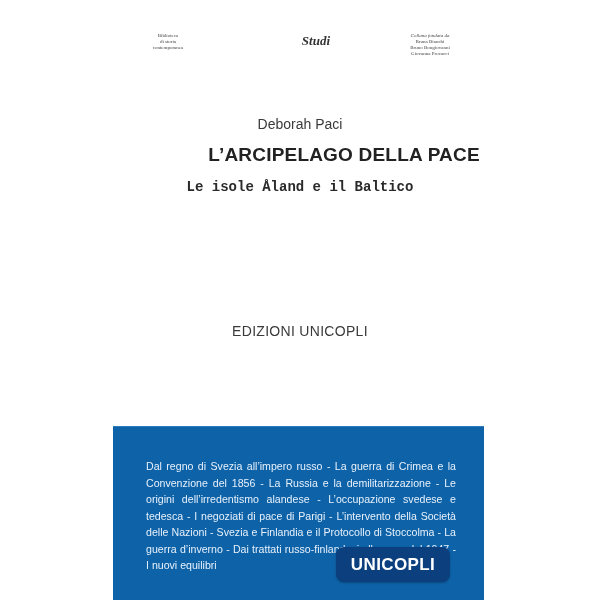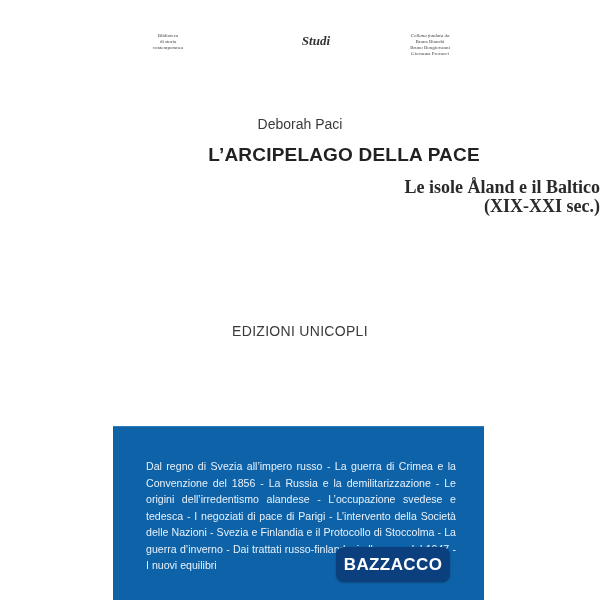--- a/index.html
+++ b/index.html
@@ -30,23 +30,23 @@
       left: 0; width: 600px; top: 116px; text-align: center;
       font-size: 14px; color: #3a3a3a;
     }
     .title {
       left: 0; width: 600px; top: 144px; text-align: center;
       font-size: 19px; font-weight: bold; color: #222;
       letter-spacing: 0.2px;
       margin-left: 44px;
     }
     .subtitle {
-      left: 0; width: 600px; top: 178px; text-align: right;
-      font-size: 18px; font-weight: bold; color: #2a2a2a; line-height: 19px;
-      font-family: Liberation Serif, serif;
+      left: 0; width: 600px; top: 178px; text-align: center;
+      font-size: 14px; font-weight: bold; color: #2a2a2a; line-height: 19px;
+      font-family: Liberation Mono, monospace;
     }
     .publisher {
       left: 0; width: 600px; top: 323px; text-align: center;
       font-size: 14px; color: #3a3a3a; letter-spacing: 0.3px;
     }
     .panel {
       left: 113px; top: 426px; width: 371px; height: 174px;
       background: #0d62a8;
       border-top: 1px solid #2d7bbd;
     }
@@ -80,23 +80,22 @@
   <div class="founded">Collana fondata da</div>
   <div>Bruna Bianchi</div>
   <div>Bruno Bongiovanni</div>
   <div>Giovanna Procacci</div>
 </div>
 
 <div class="abs author">Deborah Paci</div>
 <div class="abs title">L’ARCIPELAGO DELLA PACE</div>
 <div class="abs subtitle">
   <div>Le isole Åland e il Baltico</div>
-  <div>(XIX-XXI sec.)</div>
 </div>
 
 <div class="abs publisher">EDIZIONI UNICOPLI</div>
 
 <div class="abs panel"></div>
 <div class="abs blurb">Dal regno di Svezia all’impero russo - La guerra di Crimea e la Convenzione del 1856 - La Russia e la demilitarizzazione - Le origini dell’irredentismo alandese - L’occupazione svedese e tedesca - I negoziati di pace di Parigi - L’intervento della Società delle Nazioni - Svezia e Finlandia e il Protocollo di Stoccolma - La guerra d’inverno - Dai trattati russo-finlandesi alla pace del 1947 - I nuovi equilibri</div>
 
 <div class="abs badge">
-  <span>BAZZACCO</span>
+  <span>UNICOPLI</span>
 </div>
 
 </body></html>

